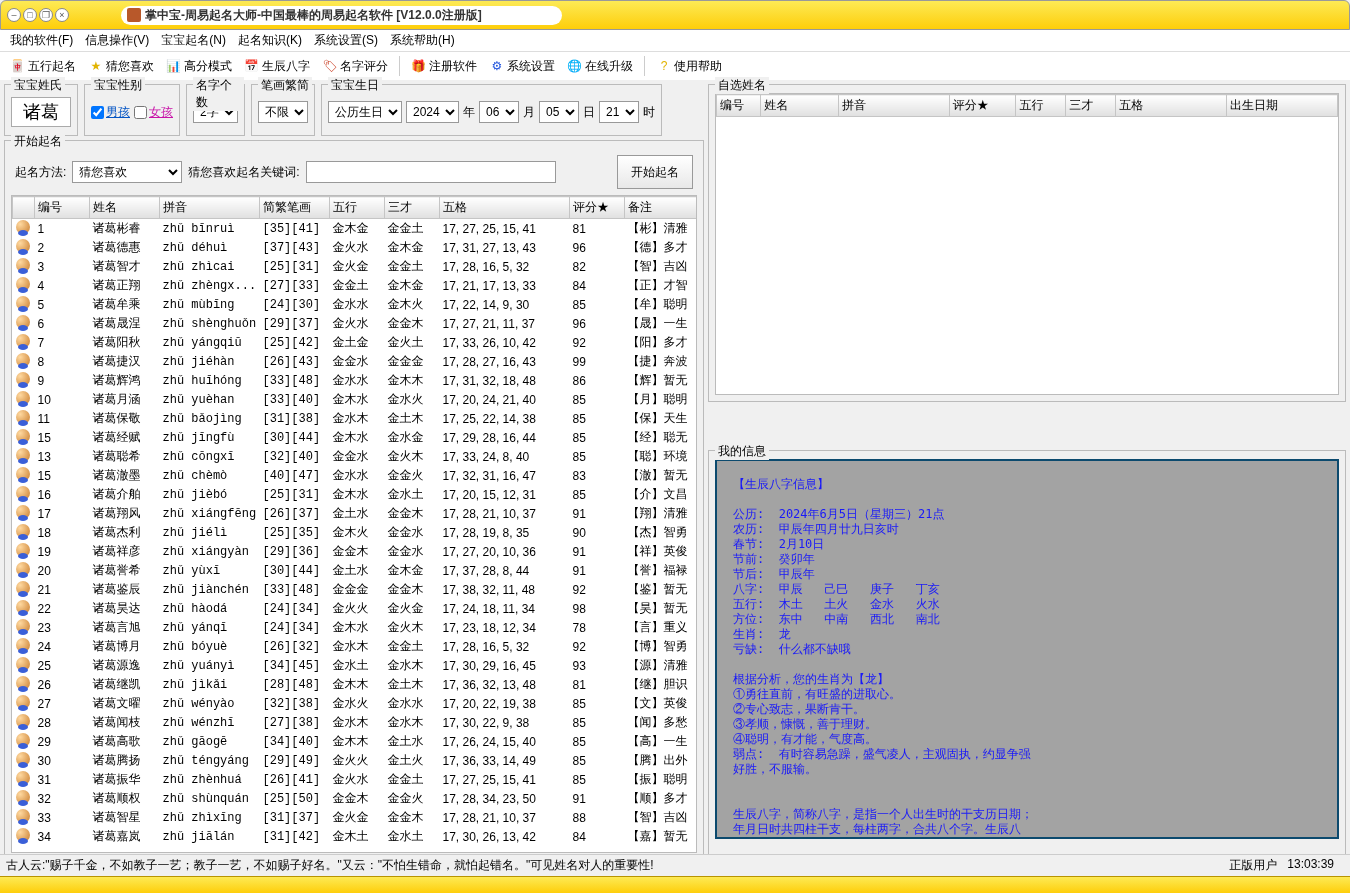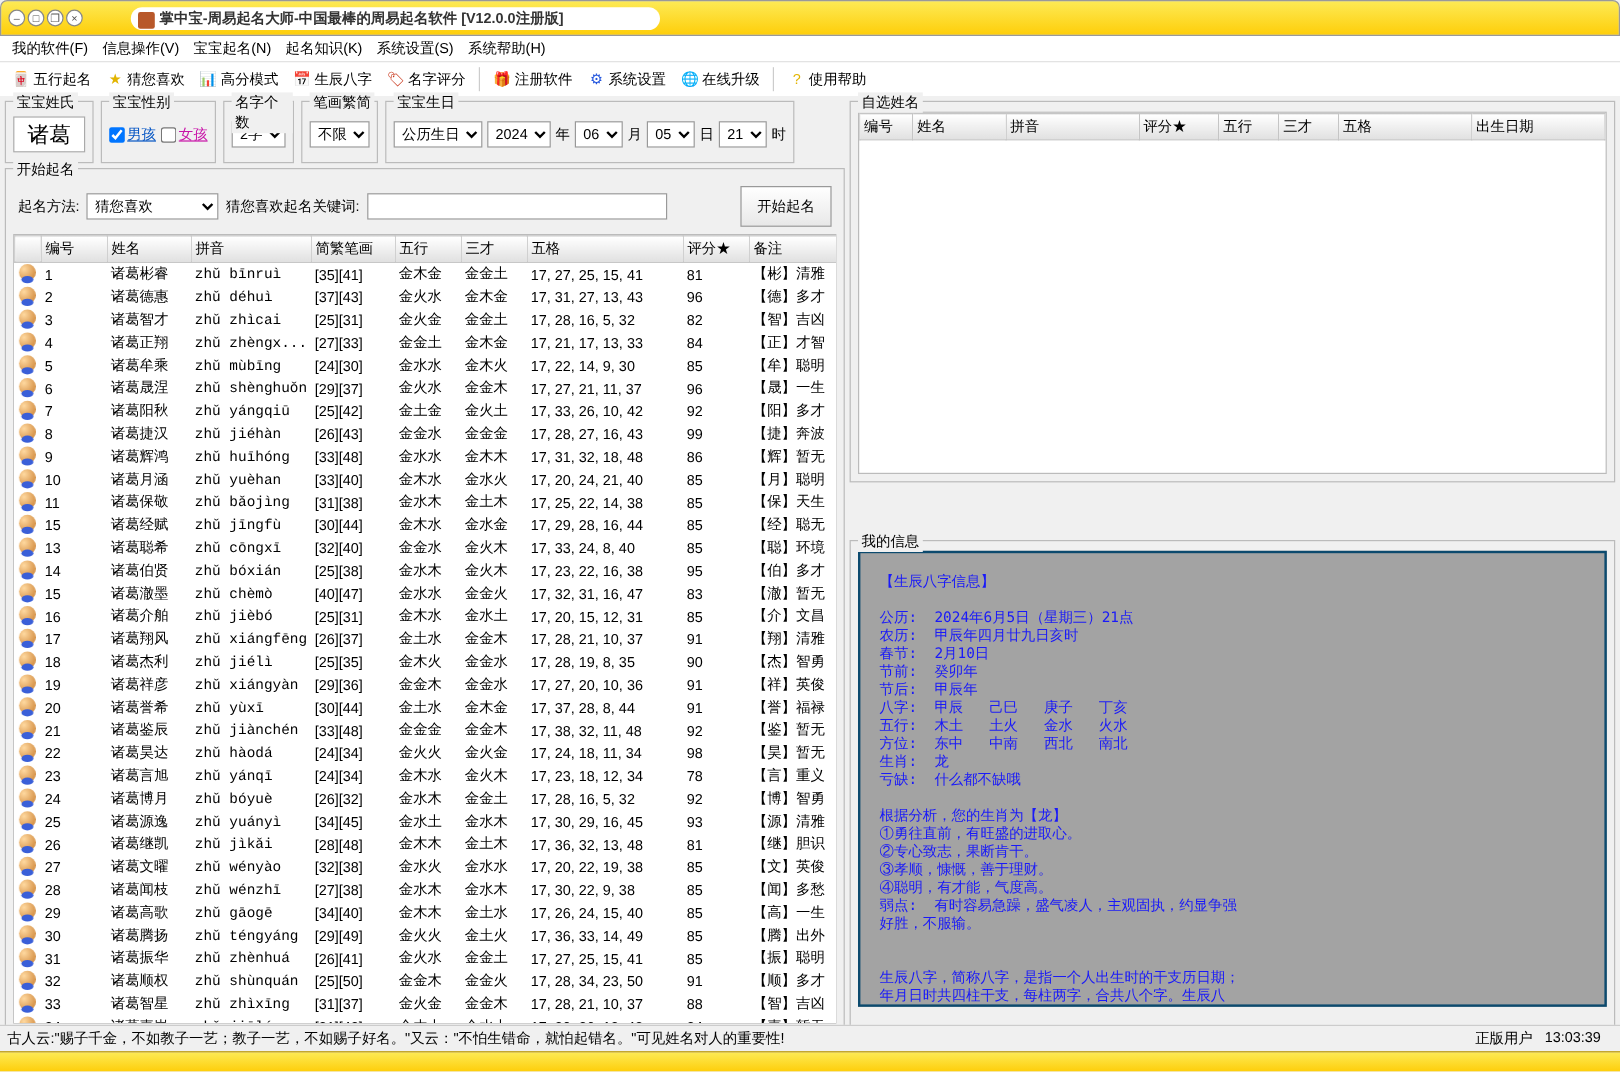--- a/index.html
+++ b/index.html
@@ -2,21 +2,21 @@
 <html><head>
 <meta charset="utf-8">
 <style>
 * { box-sizing: border-box; margin: 0; padding: 0; font-family: "Microsoft YaHei", SimSun, sans-serif; font-size: 12px; }
 body { background: #f0f0f0; width: 1350px; height: 893px; overflow: hidden; position: relative; }
 
 
 .titlebar { height: 30px; background: linear-gradient(#fdea55, #fece0a); border: 1px solid #999; border-radius: 6px 6px 0 0; display: flex; align-items: center; padding: 0 6px; }
 .title-controls { display: flex; gap: 2px; margin-right: 10px; }
 .title-btn { width: 14px; height: 14px; border: 1px solid #888; border-radius: 50%; background: #fff; display: flex; align-items: center; justify-content: center; font-size: 9px; color: #555; cursor: pointer; }
-.title-left { display:flex; align-items:flex-end; gap:4px; background: #fff; border-radius: 10px; padding: 1px 80px 1px 6px; margin-left:30px;}
+.title-left { display:flex; align-items:center; gap:4px; background: #fff; border-radius: 10px; padding: 1px 80px 1px 6px; margin-left:42px;}
 .title-icon { width: 14px; height: 14px; background: #b8582a; border-radius: 2px; }
 .title-text { font-size: 12px; color: #333; font-weight: bold;}
 
 
 .menubar { height: 22px; background: #fff; display: flex; align-items: center; padding: 0 4px; border-bottom: 1px solid #ddd; }
 .menu-item { padding: 2px 6px; cursor: pointer; }
 
 
 .toolbar { height: 28px; background: #fff; display: flex; align-items: center; padding: 2px 6px; gap: 4px; }
 .tb-item { display: flex; align-items: center; gap: 2px; padding: 1px 4px; cursor: pointer; }
@@ -45,21 +45,21 @@
 
 .table-wrap { flex: 1; border: 1px solid #bbb; background: #fff; overflow-y: scroll; overflow-x: hidden; min-height:0;}
 .tbl { width: 100%; border-collapse: collapse; table-layout: fixed; }
 .tbl th { background: linear-gradient(#fff, #e0e0e0); border: 1px solid #c5c5c5; padding: 2px 3px; text-align: left; font-weight: normal; position: sticky; top: 0; white-space: nowrap; overflow:hidden;}
 .tbl td { padding: 1px 3px; white-space: nowrap; overflow: hidden; font-size: 12px; }
 .avatar-cell { width: 22px; }
 .avatar { width: 14px; height: 14px; background: radial-gradient(circle at 30% 30%, #ffd9a0, #c87a2a); border-radius: 50%; display: inline-block; position:relative;}
 .avatar::after{content:"";position:absolute;width:10px;height:6px;border-radius:50%;background:#3a5fd8;bottom:-2px;left:2px;}
 
 .pinyin-col{font-family: "Courier New", monospace;}
-.bihua-col{font-family: Liberation Sans, sans-serif;}
+.bihua-col{font-family: Liberation Mono, monospace;}
 
 .right-group { flex: 1; display: flex; flex-direction: column; min-height:0;}
 .right-table-wrap { flex: 1; border: 1px solid #bbb; background: #fff; overflow: hidden; }
 .info-group { height: 410px; margin-top: 46px; }
 .info-body { height: 380px; background: #a3a3a3; border: 2px solid #0c4a6e; padding: 16px; overflow: hidden; color: #1919f9; font-family: SimSun, monospace; line-height: 1.25; white-space: pre-wrap; }
 
 .statusbar { position: absolute; bottom: 17px; left: 0; right: 0; height: 22px; background: #f0f0f0; border-top: 1px solid #ccc; display: flex; align-items: center; padding: 0 6px; font-size: 12px; }
 .status-right { margin-left: auto; display: flex; gap: 10px; padding-right:10px;}
 
 .bottombar { position: absolute; bottom: 0; left: 0; right: 0; height: 17px; background: linear-gradient(#fdea55,#fece0a); border-top:1px solid #b89400;}
@@ -353,32 +353,20 @@
                 <td class="avatar-cell"><span class="avatar"></span></td>
                 <td>13</td>
                 <td>诸葛聪希</td>
                 <td class="pinyin-col">zhǔ cōngxī</td>
                 <td class="bihua-col">[32][40]</td>
                 <td>金金水</td>
                 <td>金火木</td>
                 <td>17, 33, 24, 8, 40</td>
                 <td>85</td>
                 <td>【聪】环境</td>
-              </tr>
-              <tr>
-                <td class="avatar-cell"><span class="avatar"></span></td>
-                <td>14</td>
-                <td>诸葛伯贤</td>
-                <td class="pinyin-col">zhǔ bóxián</td>
-                <td class="bihua-col">[25][38]</td>
-                <td>金水木</td>
-                <td>金火木</td>
-                <td>17, 23, 22, 16, 38</td>
-                <td>95</td>
-                <td>【伯】多才</td>
               </tr>
               <tr>
                 <td class="avatar-cell"><span class="avatar"></span></td>
                 <td>15</td>
                 <td>诸葛澈墨</td>
                 <td class="pinyin-col">zhǔ chèmò</td>
                 <td class="bihua-col">[40][47]</td>
                 <td>金水水</td>
                 <td>金金火</td>
                 <td>17, 32, 31, 16, 47</td>

